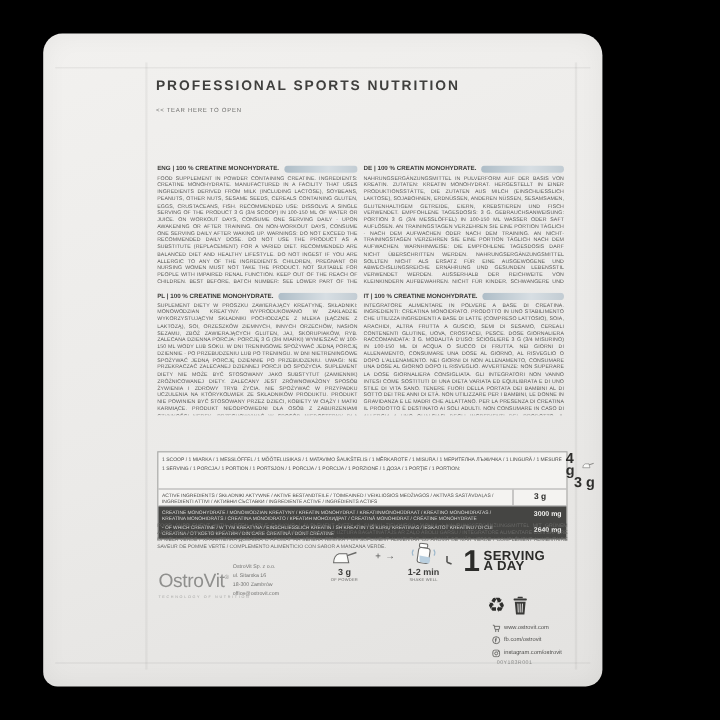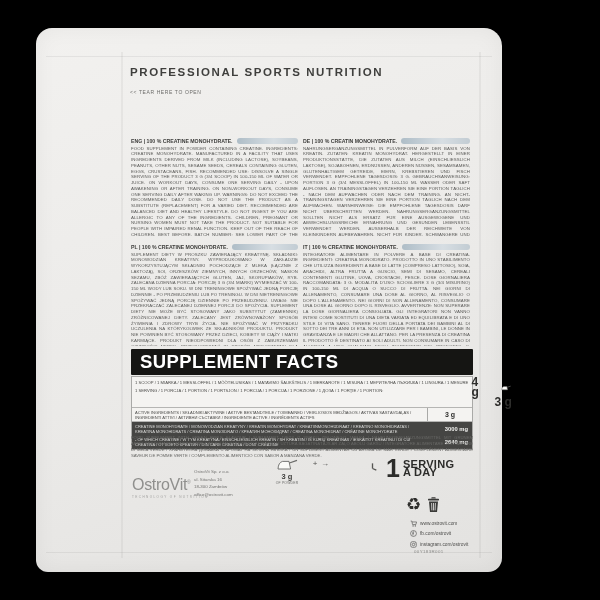--- a/index.html
+++ b/index.html
@@ -30,21 +30,21 @@
   .sf-banner span{font-size:18.5px;font-weight:bold;letter-spacing:.4px;padding-left:9px;
     transform:scaleY(1.02);}
   .sf-table{position:absolute;left:95px;top:348px;width:342px;border:1px solid #a9a9a7;
     box-sizing:border-box;background:#f4f3f1;}
   .sf-row{display:flex;align-items:stretch;}
   .sf-serve{border-bottom:1px solid #b5b5b3;}
   .sf-serve .lines{flex:1;padding:2px 3px;}
   .sf-serve .lines div{font-size:4.2px;line-height:8px;color:#4a4a48;white-space:nowrap;overflow:hidden;}
   .sf-vals{width:52px;display:flex;flex-direction:column;justify-content:center;align-items:flex-end;
     padding-right:3px;}
-  .sf-big{font-size:12px;font-weight:bold;color:#2e2e2c;line-height:10px;display:flex;align-items:center;gap:18px;}
+  .sf-big{font-size:12px;font-weight:bold;color:#2e2e2c;line-height:10px;display:flex;align-items:center;gap:2px;}
   .sf-active{border-bottom:1px solid #b5b5b3;}
   .sf-active .lines{flex:1;padding:1.5px 3px;font-size:4.1px;line-height:5.2px;color:#4a4a48;}
   .sf-cell{width:44px;border-left:1px solid #a9a9a7;display:flex;align-items:center;
     justify-content:center;font-weight:bold;color:#2e2e2c;}
   .sf-active .sf-cell{font-size:7px;}
   .sf-dark{background:#454543;color:#e8e8e6;}
   .sf-dark .sf-row{align-items:center;}
   .sf-dark .lines{flex:1;padding:1.5px 3px;font-size:4.05px;line-height:5.1px;color:#dcdcda;}
   .sf-dark .sf-cell{border-left:none;font-size:5.8px;color:#f0f0ee;justify-content:flex-end;padding-right:4px;}
   .flavour{position:absolute;left:95px;top:407px;width:342px;font-size:4.25px;line-height:6px;
@@ -108,23 +108,20 @@
   </div>
 
   <div class="blk" id="blk-it">
     <div class="blk-head">
       <span class="h">IT | 100 % CREATINE MONOHYDRATE.</span>
       <span class="shine"></span>
     </div>
     <div class="blk-body">INTEGRATORE ALIMENTARE IN POLVERE A BASE DI CREATINA. INGREDIENTI: CREATINA MONOIDRATO. PRODOTTO IN UNO STABILIMENTO CHE UTILIZZA INGREDIENTI A BASE DI LATTE (COMPRESO LATTOSIO), SOIA, ARACHIDI, ALTRA FRUTTA A GUSCIO, SEMI DI SESAMO, CEREALI CONTENENTI GLUTINE, UOVA, CROSTACEI, PESCE. DOSE GIORNALIERA RACCOMANDATA: 3 G. MODALITÀ D'USO: SCIOGLIERE 3 G (3/4 MISURINO) IN 100-150 ML DI ACQUA O SUCCO DI FRUTTA. NEI GIORNI DI ALLENAMENTO, CONSUMARE UNA DOSE AL GIORNO, AL RISVEGLIO O DOPO L'ALLENAMENTO. NEI GIORNI DI NON ALLENAMENTO, CONSUMARE UNA DOSE AL GIORNO DOPO IL RISVEGLIO. AVVERTENZE: NON SUPERARE LA DOSE GIORNALIERA CONSIGLIATA. GLI INTEGRATORI NON VANNO INTESI COME SOSTITUTI DI UNA DIETA VARIATA ED EQUILIBRATA E DI UNO STILE DI VITA SANO. TENERE FUORI DELLA PORTATA DEI BAMBINI AL DI SOTTO DEI TRE ANNI DI ETÀ. NON UTILIZZARE PER I BAMBINI, LE DONNE IN GRAVIDANZA E LE MADRI CHE ALLATTANO. PER LA PRESENZA DI CREATINA IL PRODOTTO È DESTINATO AI SOLI ADULTI. NON CONSUMARE IN CASO DI ALLERGIA A UNO QUALSIASI DEGLI INGREDIENTI DEL PRODOTTO. IL PRODOTTO NON È ADATTO A PERSONE CON INSUFFICIENZA RENALE. DA CONSUMARSI PREFERIBILMENTE ENTRO IL / LOTTO: VEDERE IL FONDO DELLA CONFEZIONE. CONSERVARE A 15-25°C IN UN CONTENITORE CHIUSO IN UN LUOGO ASCIUTTO. PROTEGGERE DALLA LUCE DIRETTA DEL SOLE.</div>
   </div>
 
-  <div class="sf-banner">
-    <span>SUPPLEMENT FACTS</span>
-  </div>
 
   <div class="sf-table">
     <div class="sf-row sf-serve">
       <div class="lines">
         <div>1 SCOOP / 1 MIARKA / 1 MESSLÖFFEL / 1 MÕÕTELUSIKAS / 1 MATAVIMO ŠAUKŠTELIS / 1 MĒRKAROTE / 1 MISURA / 1 МЕРИТЕЛНА ЛЪЖИЧКА / 1 LINGURĂ / 1 MESURE</div>
         <div>1 SERVING / 1 PORCJA / 1 PORTION / 1 PORTSJON / 1 PORCIJA / 1 PORCIJA / 1 PORZIONE / 1 ДОЗА / 1 PORŢIE / 1 PORTION:</div>
       </div>
       <div class="sf-vals">
         <div class="sf-big">
           <span>4 g</span>
@@ -174,20 +171,33 @@
         <svg width="22" height="13" viewBox="0 0 22 13">
           <path d="M2 12 Q2.3 5.6 6.5 4.4 L13 4.4 L14.6 12 Z" fill="#fafaf8" stroke="#6a6a68" stroke-width="0.9"></path>
           <line x1="13.4" y1="6" x2="21" y2="3.4" stroke="#6a6a68" stroke-width="1.2"></line>
         </svg>
       </div>
       <div class="v">3 g</div>
       <div class="l">OF POWDER</div>
     </div>
     <div class="step-sep">+</div>
     <div class="step-sep">→</div>
+    <div class="step">
+      <div class="ic">
+        <svg width="24" height="18" viewBox="0 0 24 18">
+          <path d="M3.5 6 Q1.8 8.5 3.3 11" fill="none" stroke="#9db8cc" stroke-width="1"></path>
+          <path d="M20.5 6 Q22.2 8.5 20.7 11" fill="none" stroke="#9db8cc" stroke-width="1"></path>
+          <rect x="8.6" y="1" width="6.8" height="3.4" rx="1" fill="#fdfdfc" stroke="#6a6a68" stroke-width="0.9" transform="rotate(8 12 2.7)"></rect>
+          <rect x="7.2" y="4.6" width="9.6" height="12.6" rx="2" fill="#fdfdfc" stroke="#6a6a68" stroke-width="0.9" transform="rotate(8 12 11)"></rect>
+          <path d="M8.5 11 L17.6 12.3 L17 16.6 Q16.9 17.6 15.8 17.5 L9.6 16.6 Q8.6 16.4 8.7 15.4 Z" fill="#b9cfdf" transform="rotate(2 12 14)"></path>
+        </svg>
+      </div>
+      <div class="v">1-2 min</div>
+      <div class="l">SHAKE WELL</div>
+    </div>
   </div>
 
   <div class="badge">
     <svg width="21" height="21" viewBox="0 0 22 22">
       <circle cx="11" cy="11" r="9.2" fill="none" stroke="#55555​3" stroke-width="1.4" stroke-dasharray="3.4 1.6"></circle>
       <line x1="11" y1="11" x2="11" y2="5.6" stroke="#555553" stroke-width="1.4"></line>
       <line x1="11" y1="11" x2="15" y2="12.6" stroke="#555553" stroke-width="1.4"></line>
     </svg>
     <div class="num">1</div>
     <div class="txt">

